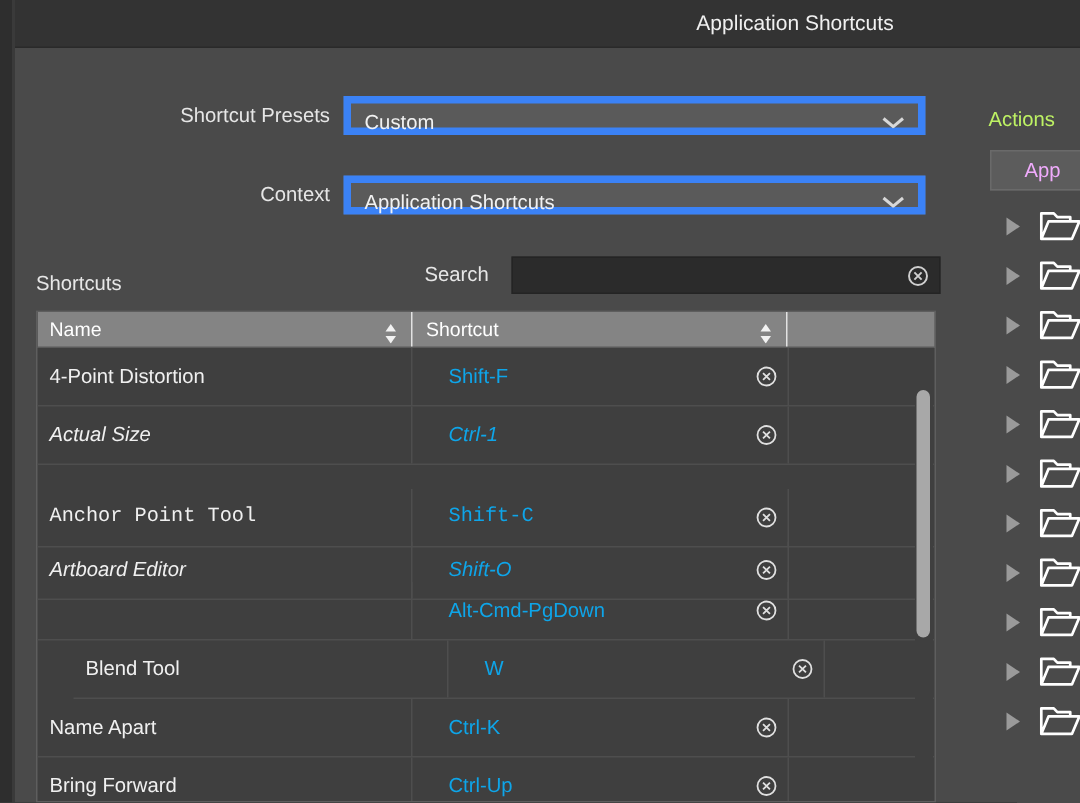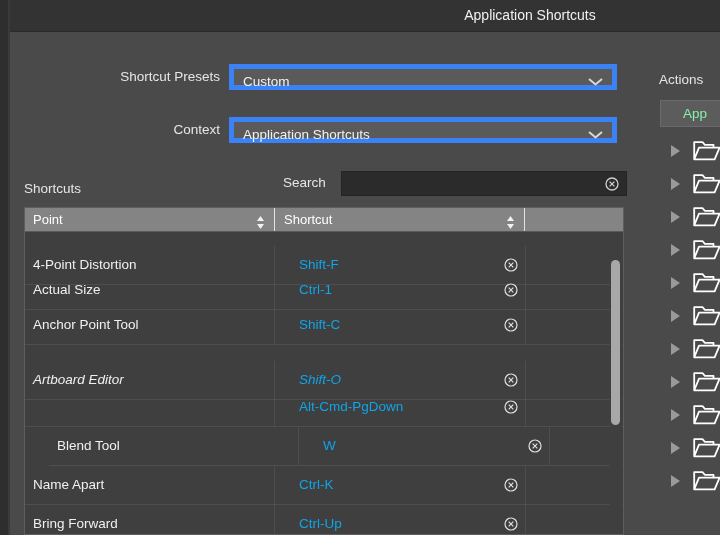--- a/index.html
+++ b/index.html
@@ -49,23 +49,23 @@
   .row{position:absolute;left:0;width:600px;height:39px;border-bottom:1px solid #4e4e4e;box-sizing:border-box;}
   .row .cname{position:absolute;left:8px;top:0;height:38px;line-height:38px;font-size:13.5px;color:#f0f0f0;white-space:nowrap;}
   .row .cshort{position:absolute;left:274px;top:0;height:38px;line-height:38px;font-size:13.5px;color:#0ea5e9;white-space:nowrap;}
   .row .del{position:absolute;left:479px;top:12px;width:14px;height:14px;}
   .vdiv{position:absolute;top:0;width:1px;height:100%;background:#4e4e4e;}
 
   .scrolltrack{position:absolute;right:1px;top:24px;width:12px;height:303px;background:#3f3f3f;}
   .scrollthumb{position:absolute;right:2px;top:28px;width:9px;height:165px;background:#a8a8a8;border-radius:5px;}
 
   
-  .actions-label{position:absolute;left:659px;top:72px;font-size:13.5px;color:#e5e5e5;white-space:nowrap;}
+  .actions-label{position:absolute;left:659px;top:72px;font-size:13.5px;color:#bef264;white-space:nowrap;}
   .actions-sel{position:absolute;left:660px;top:100px;width:70px;height:27px;background:#5c5c5c;border:1px solid #6a6a6a;box-sizing:border-box;}
-  .actions-sel span{position:absolute;left:22px;top:0;height:25px;line-height:25px;font-size:13.5px;color:#86efac;white-space:nowrap;}
+  .actions-sel span{position:absolute;left:22px;top:0;height:25px;line-height:25px;font-size:13.5px;color:#f0abfc;white-space:nowrap;}
   .tree-row{position:absolute;left:660px;width:70px;height:32px;}
   .tri{position:absolute;left:11px;top:11px;width:0;height:0;border-left:9px solid #9a9a9a;border-top:6px solid transparent;border-bottom:6px solid transparent;}
   .folder{position:absolute;left:33px;top:6px;width:28px;height:21px;}
 </style>
 </head>
 <body>
 
 <div class="window">
 
   <div class="edge-left"></div>
@@ -100,21 +100,21 @@
       <svg class="xcircle" viewBox="0 0 14 14">
         <circle cx="7" cy="7" r="6" fill="none" stroke="#cfcfcf" stroke-width="1.3"></circle>
         <path d="M4.6 4.6 L9.4 9.4 M9.4 4.6 L4.6 9.4" stroke="#cfcfcf" stroke-width="1.3"></path>
       </svg>
     </span>
   </div>
 
   <div class="table">
     <div class="thead">
       <div class="th" style="left:0;width:250px;">
-        <span class="th-label">Point</span>
+        <span class="th-label">Name</span>
         <span class="sortic" style="right:10px;">
           <svg viewBox="0 0 9 13" width="9" height="13">
               <path d="M4.5 0 L8 5 L1 5 Z" fill="#f2f2f2"></path>
               <path d="M4.5 13 L1 8 L8 8 Z" fill="#f2f2f2"></path>
             </svg>
         </span>
         <span class="th-div" style="right:0;"></span>
       </div>
       <div class="th" style="left:251px;width:249px;">
         <span class="th-label">Shortcut</span>
@@ -123,45 +123,45 @@
               <path d="M4.5 0 L8 5 L1 5 Z" fill="#f2f2f2"></path>
               <path d="M4.5 13 L1 8 L8 8 Z" fill="#f2f2f2"></path>
             </svg>
         </span>
         <span class="th-div" style="right:0;"></span>
       </div>
       <div class="th" style="left:501px;width:98px;"></div>
     </div>
 
     <div class="tbody">
-      <div class="row" style="top:14px;">
+      <div class="row" style="top:0px;">
         <span class="cname">4-Point Distortion</span>
         <span class="cshort">Shift-F</span>
         <span class="del">
           <svg class="xcircle" viewBox="0 0 14 14">
               <circle cx="7" cy="7" r="6" fill="none" stroke="#e0e0e0" stroke-width="1.2"></circle>
               <path d="M4.7 4.7 L9.3 9.3 M9.3 4.7 L4.7 9.3" stroke="#e0e0e0" stroke-width="1.2"></path>
             </svg>
         </span>
         <span class="vdiv" style="left:249px;"></span>
         <span class="vdiv" style="left:500px;"></span>
       </div>
-      <div class="row" style="top:39px;">
+      <div class="row" style="top:39px;font-style:italic;">
         <span class="cname">Actual Size</span>
         <span class="cshort">Ctrl-1</span>
         <span class="del">
           <svg class="xcircle" viewBox="0 0 14 14">
               <circle cx="7" cy="7" r="6" fill="none" stroke="#e0e0e0" stroke-width="1.2"></circle>
               <path d="M4.7 4.7 L9.3 9.3 M9.3 4.7 L4.7 9.3" stroke="#e0e0e0" stroke-width="1.2"></path>
             </svg>
         </span>
         <span class="vdiv" style="left:249px;"></span>
         <span class="vdiv" style="left:500px;"></span>
       </div>
-      <div class="row" style="top:74px;">
+      <div class="row" style="top:94px;font-family:Liberation Mono, monospace;">
         <span class="cname">Anchor Point Tool</span>
         <span class="cshort">Shift-C</span>
         <span class="del">
           <svg class="xcircle" viewBox="0 0 14 14">
               <circle cx="7" cy="7" r="6" fill="none" stroke="#e0e0e0" stroke-width="1.2"></circle>
               <path d="M4.7 4.7 L9.3 9.3 M9.3 4.7 L4.7 9.3" stroke="#e0e0e0" stroke-width="1.2"></path>
             </svg>
         </span>
         <span class="vdiv" style="left:249px;"></span>
         <span class="vdiv" style="left:500px;"></span>

